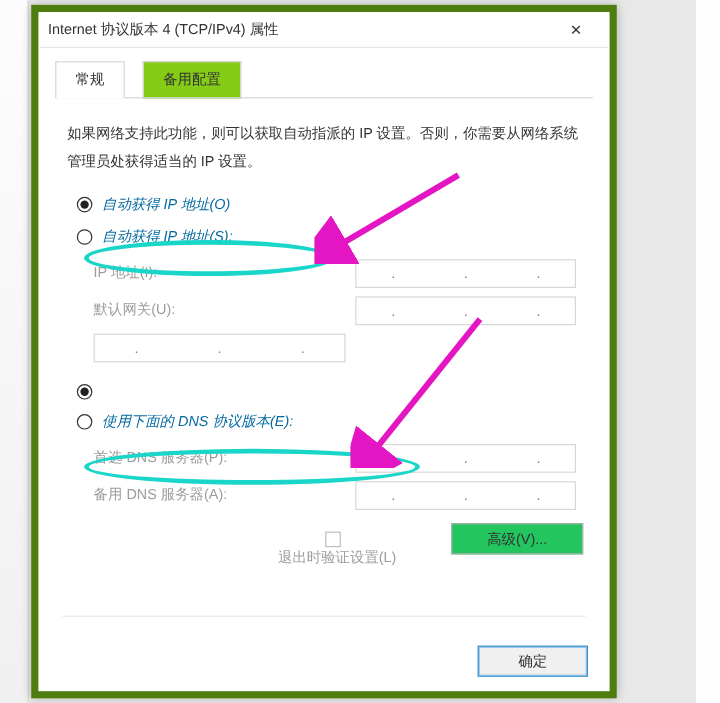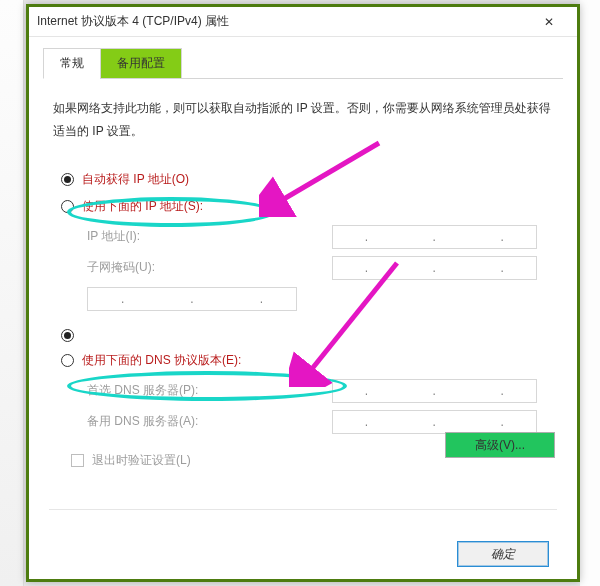--- a/index.html
+++ b/index.html
@@ -12,24 +12,24 @@
       background: #e8e8e8;
       width: 600px;
       height: 586px;
       position: relative;
       overflow: hidden;
     }
     .window {
       position: absolute;
       left: 26px;
       top: 4px;
-      width: 554px;
+      width: 488px;
       height: 578px;
       background: #fff;
-      border: 3px solid #4d7c0f;
+      border: 6px solid #4d7c0f;
       box-shadow: 0 0 8px rgba(0,0,0,0.25);
     }
     .titlebar {
       height: 30px;
       display: flex;
       align-items: center;
       padding: 0 8px;
       border-bottom: 1px solid #e5e5e5;
     }
     .titlebar .title {
@@ -47,20 +47,21 @@
       font-size: 14px;
       cursor: pointer;
     }
     .client {
       padding: 10px 14px 10px 14px;
       position: relative;
     }
     .tabs {
       display: flex;
       border-bottom: 1px solid #d5d5d5;
+      gap: 16px;
     }
     .tab {
       padding: 6px 16px 6px 16px;
       border: 1px solid #d5d5d5;
       background: #fff;
       position: relative;
       top: 1px;
       margin-right: -1px;
       color: #333;
       cursor: pointer;
@@ -72,27 +73,28 @@
     .tab.inactive {
       background: #84cc16;
     }
     .tabpage {
       border: none;
       padding: 14px 6px 6px 6px;
     }
     .desc {
       color: #333;
       line-height: 1.9;
-      margin: 4px 4px 28px 4px;
+      margin: 4px 4px 16px 4px;
     }
     .radio-row {
       display: flex;
       align-items: center;
       margin: 4px 2px 10px 12px;
-      color: #b91c1c;
+      color: #0369a1;
+      font-style: italic;
     }
     .radio-row .dot {
       width: 13px;
       height: 13px;
       border: 1px solid #333;
       border-radius: 50%;
       margin-right: 8px;
       display: inline-flex;
       align-items: center;
       justify-content: center;
@@ -105,21 +107,21 @@
       background: #222;
       border-radius: 50%;
       display: block;
     }
     .fields {
       margin: 0 4px 18px 22px;
     }
     .field-row {
       display: flex;
       align-items: center;
-      margin: 7px 16px;
+      margin: 7px 4px;
       justify-content: space-between;
     }
     .field-label {
       width: 250px;
       color: #9d9d9d;
     }
     .ip-input {
       width: 210px;
       height: 24px;
       border: 1px solid #d7d7d7;
@@ -130,20 +132,21 @@
       color: #bdbdbd;
     }
     .ip-input span.dot {
       color: #808080;
     }
     .checkbox-row {
       display: flex;
       align-items: center;
       margin: 16px 0 0 22px;
       color: #9d9d9d;
+      flex-direction: column;
     }
     .checkbox-row .box {
       width: 13px;
       height: 13px;
       border: 1px solid #bdbdbd;
       margin-right: 8px;
       background: #fff;
     }
     .advanced {
       position: absolute;
@@ -153,25 +156,24 @@
       height: 26px;
       border: 1px solid #adadad;
       background: #22c55e;
       text-align: center;
       line-height: 24px;
       color: #333;
       cursor: pointer;
     }
     .dlg-buttons {
       position: absolute;
-      right: 28px;
+      right: 18px;
       bottom: 12px;
       display: flex;
       gap: 16px;
-      font-style: italic;
     }
     .dlg-buttons .btn {
       width: 92px;
       height: 26px;
       border: 1px solid #adadad;
       background: #f0f0f0;
       text-align: center;
       line-height: 24px;
       color: #333;
       cursor: pointer;
@@ -235,34 +237,34 @@
 
     <div class="tabpage">
       <div class="desc">如果网络支持此功能，则可以获取自动指派的 IP 设置。否则，你需要从网络系统管理员处获得适当的 IP 设置。</div>
 
       <div class="radio-row">
         <span class="dot inner"></span>
         <span>自动获得 IP 地址(O)</span>
       </div>
       <div class="radio-row">
         <span class="dot"></span>
-        <span>使用下面的 IP 地址(S):</span>
+        <span>自动获得 IP 地址(S):</span>
       </div>
 
       <div class="fields">
         <div class="field-row">
           <div class="field-label">IP 地址(I):</div>
           <div class="ip-input">
               <span class="dot">.</span>
               <span class="dot">.</span>
               <span class="dot">.</span>
             </div>
         </div>
         <div class="field-row">
-          <div class="field-label">子网掩码(U):</div>
+          <div class="field-label">默认网关(U):</div>
           <div class="ip-input">
               <span class="dot">.</span>
               <span class="dot">.</span>
               <span class="dot">.</span>
             </div>
         </div>
         <div class="field-row">
           <div class="ip-input">
               <span class="dot">.</span>
               <span class="dot">.</span>

